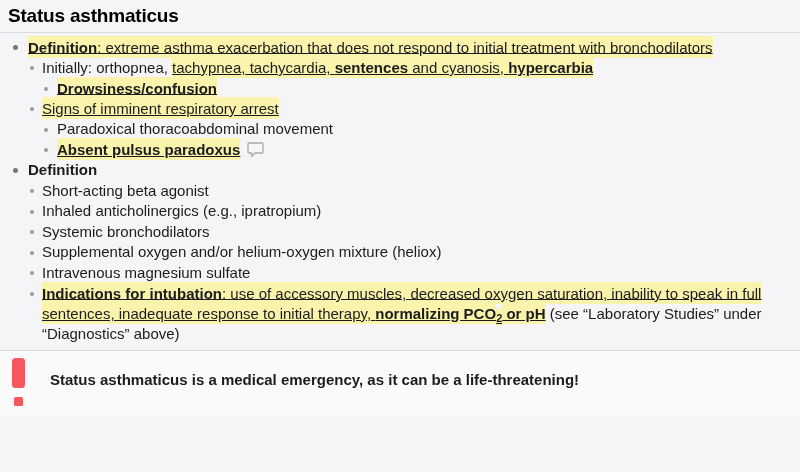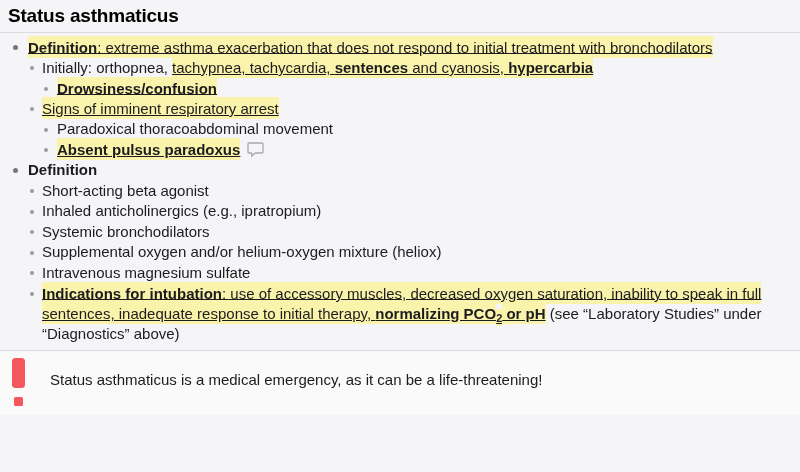--- a/index.html
+++ b/index.html
@@ -29,21 +29,21 @@
   .l2 .bullet{width:4px;height:4px;background:var(--bullet-l2);margin:8.5px 8px 0 30px;}
   .l3 .bullet{width:4px;height:4px;background:var(--bullet-l2);margin:8.5px 9px 0 44px;}
   .content{flex:1 1 auto;padding-right:4px;}
   .b{font-weight:700;}
   .h{background:var(--highlight);padding:2.5px 0;box-decoration-break:clone;text-decoration:underline;-webkit-box-decoration-break:clone;}
   sub{font-size:11px;line-height:0;vertical-align:-3px;}
   .comment-svg{display:inline-block;vertical-align:-2px;margin-left:7px;}
   .section-divider{margin-top:5px;}
   .warning-section{background:var(--warning-bg);height:64px;display:flex;align-items:flex-start;padding:6px 0 0 10px;}
   .warn-icon{flex:0 0 auto;display:block;}
-  .warning-text{margin:0 0 0 23px;padding-top:13px;line-height:20.5px;}
+  .warning-text{margin:0 0 0 23px;padding-top:13px;line-height:20.5px;font-weight:bold;}
 </style>
 </head>
 <body>
 
 <h1 class="page-title">Status asthmaticus</h1>
 <hr class="rule">
 
 <div class="outline">
     <div class="row l1">
       <span class="bullet"></span>

